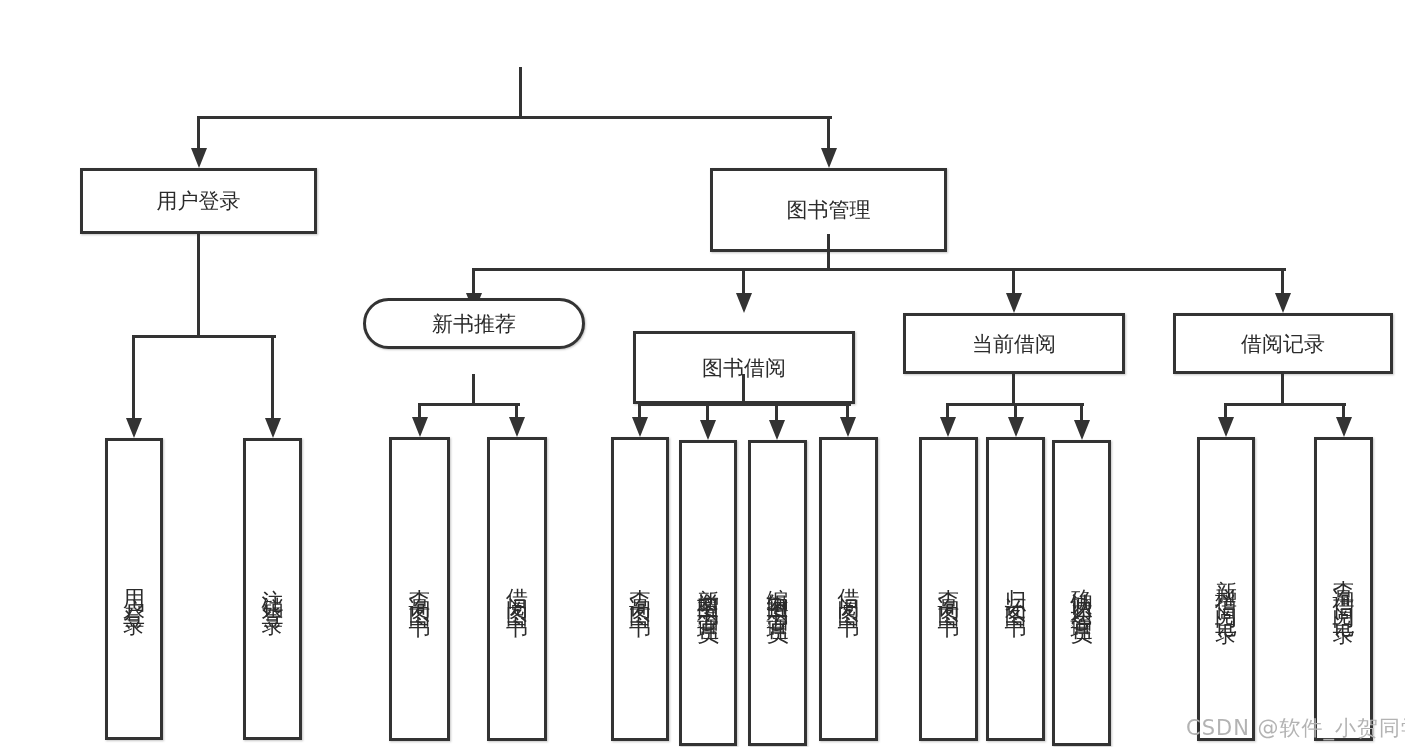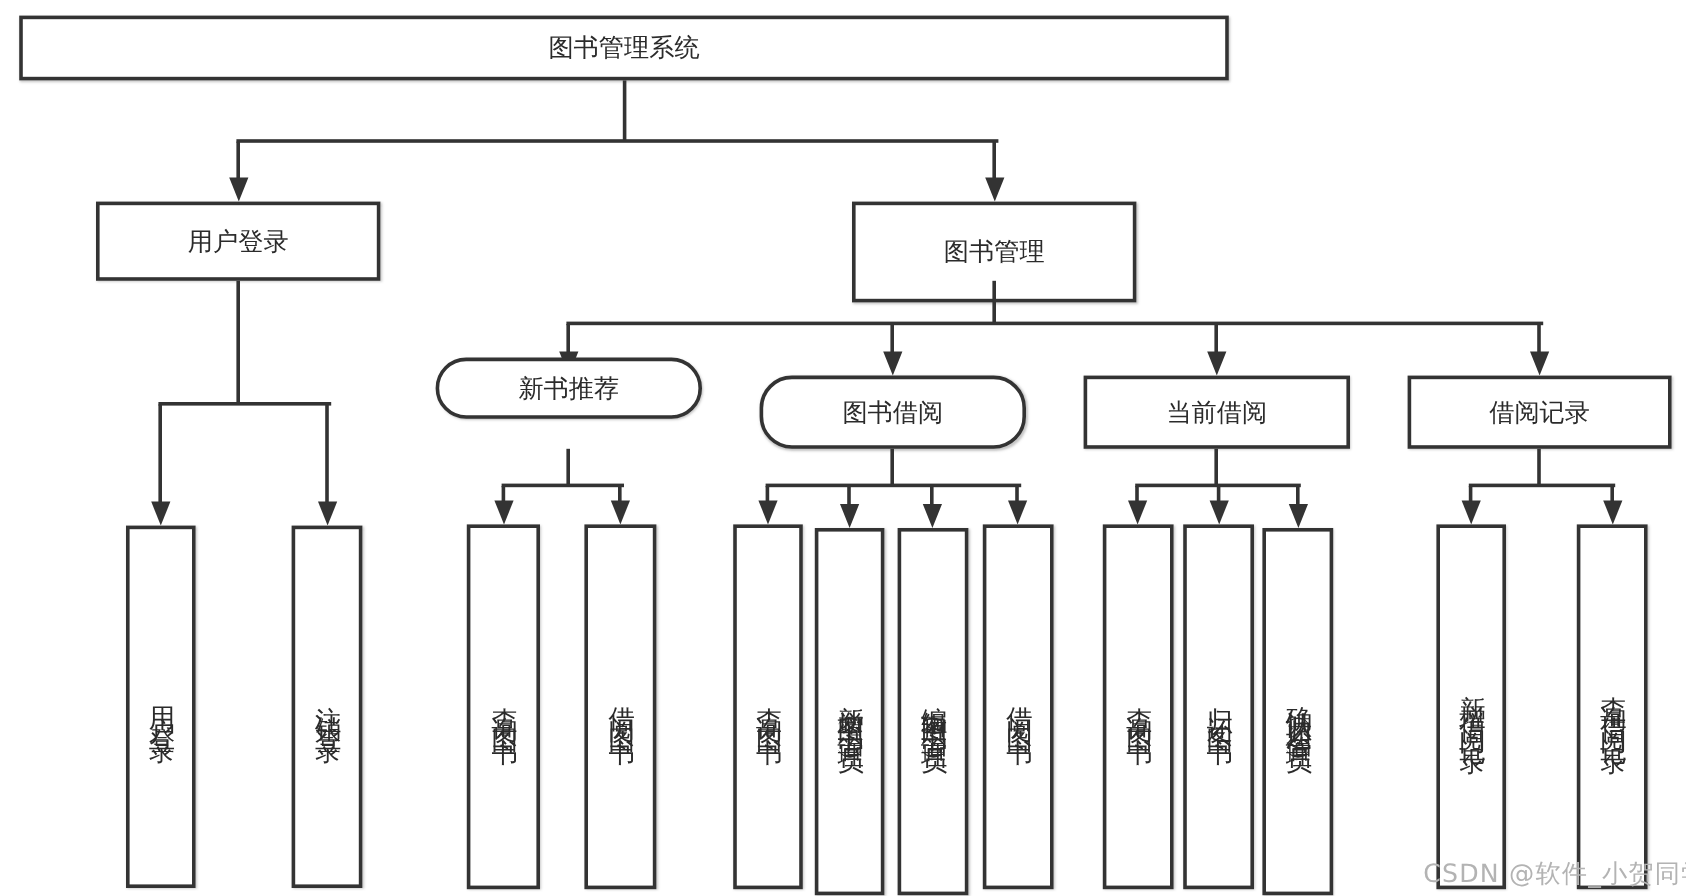--- a/index.html
+++ b/index.html
@@ -49,23 +49,20 @@
     letter-spacing:1px;
     z-index:20;
     white-space:nowrap;
   }
 </style>
 </head>
 <body>
 
 <div id="canvas">
 
-  <div class="box" style="left:16px;top:13px;width:1008px;height:54px;">
-    <span>图书管理系统</span>
-  </div>
 
   <div class="vline" style="left:519px;top:67px;height:51px;"></div>
   <div class="hline" style="left:197px;top:116px;width:635px;"></div>
   <div class="vline" style="left:197px;top:118px;height:32px;"></div>
   <div class="arrow" style="left:191px;top:148px;"></div>
   <div class="vline" style="left:827px;top:118px;height:32px;"></div>
   <div class="arrow" style="left:821px;top:148px;"></div>
 
   <div class="box" style="left:80px;top:168px;width:237px;height:66px;">
     <span>用户登录</span>
@@ -88,21 +85,21 @@
   <div class="vline" style="left:742px;top:270px;height:25px;"></div>
   <div class="arrow" style="left:736px;top:293px;"></div>
   <div class="vline" style="left:1012px;top:270px;height:25px;"></div>
   <div class="arrow" style="left:1006px;top:293px;"></div>
   <div class="vline" style="left:1281px;top:270px;height:25px;"></div>
   <div class="arrow" style="left:1275px;top:293px;"></div>
 
   <div class="box" style="left:363px;top:298px;width:222px;height:51px;border-radius:26px;">
     <span>新书推荐</span>
   </div>
-  <div class="box" style="left:633px;top:313px;width:222px;height:61px;border-radius:27px;">
+  <div class="box" style="left:633px;top:331px;width:222px;height:73px;">
     <span>图书借阅</span>
   </div>
   <div class="box" style="left:903px;top:313px;width:222px;height:61px;">
     <span>当前借阅</span>
   </div>
   <div class="box" style="left:1173px;top:313px;width:220px;height:61px;">
     <span>借阅记录</span>
   </div>
 
   <div class="vline" style="left:472px;top:374px;height:31px;"></div>

